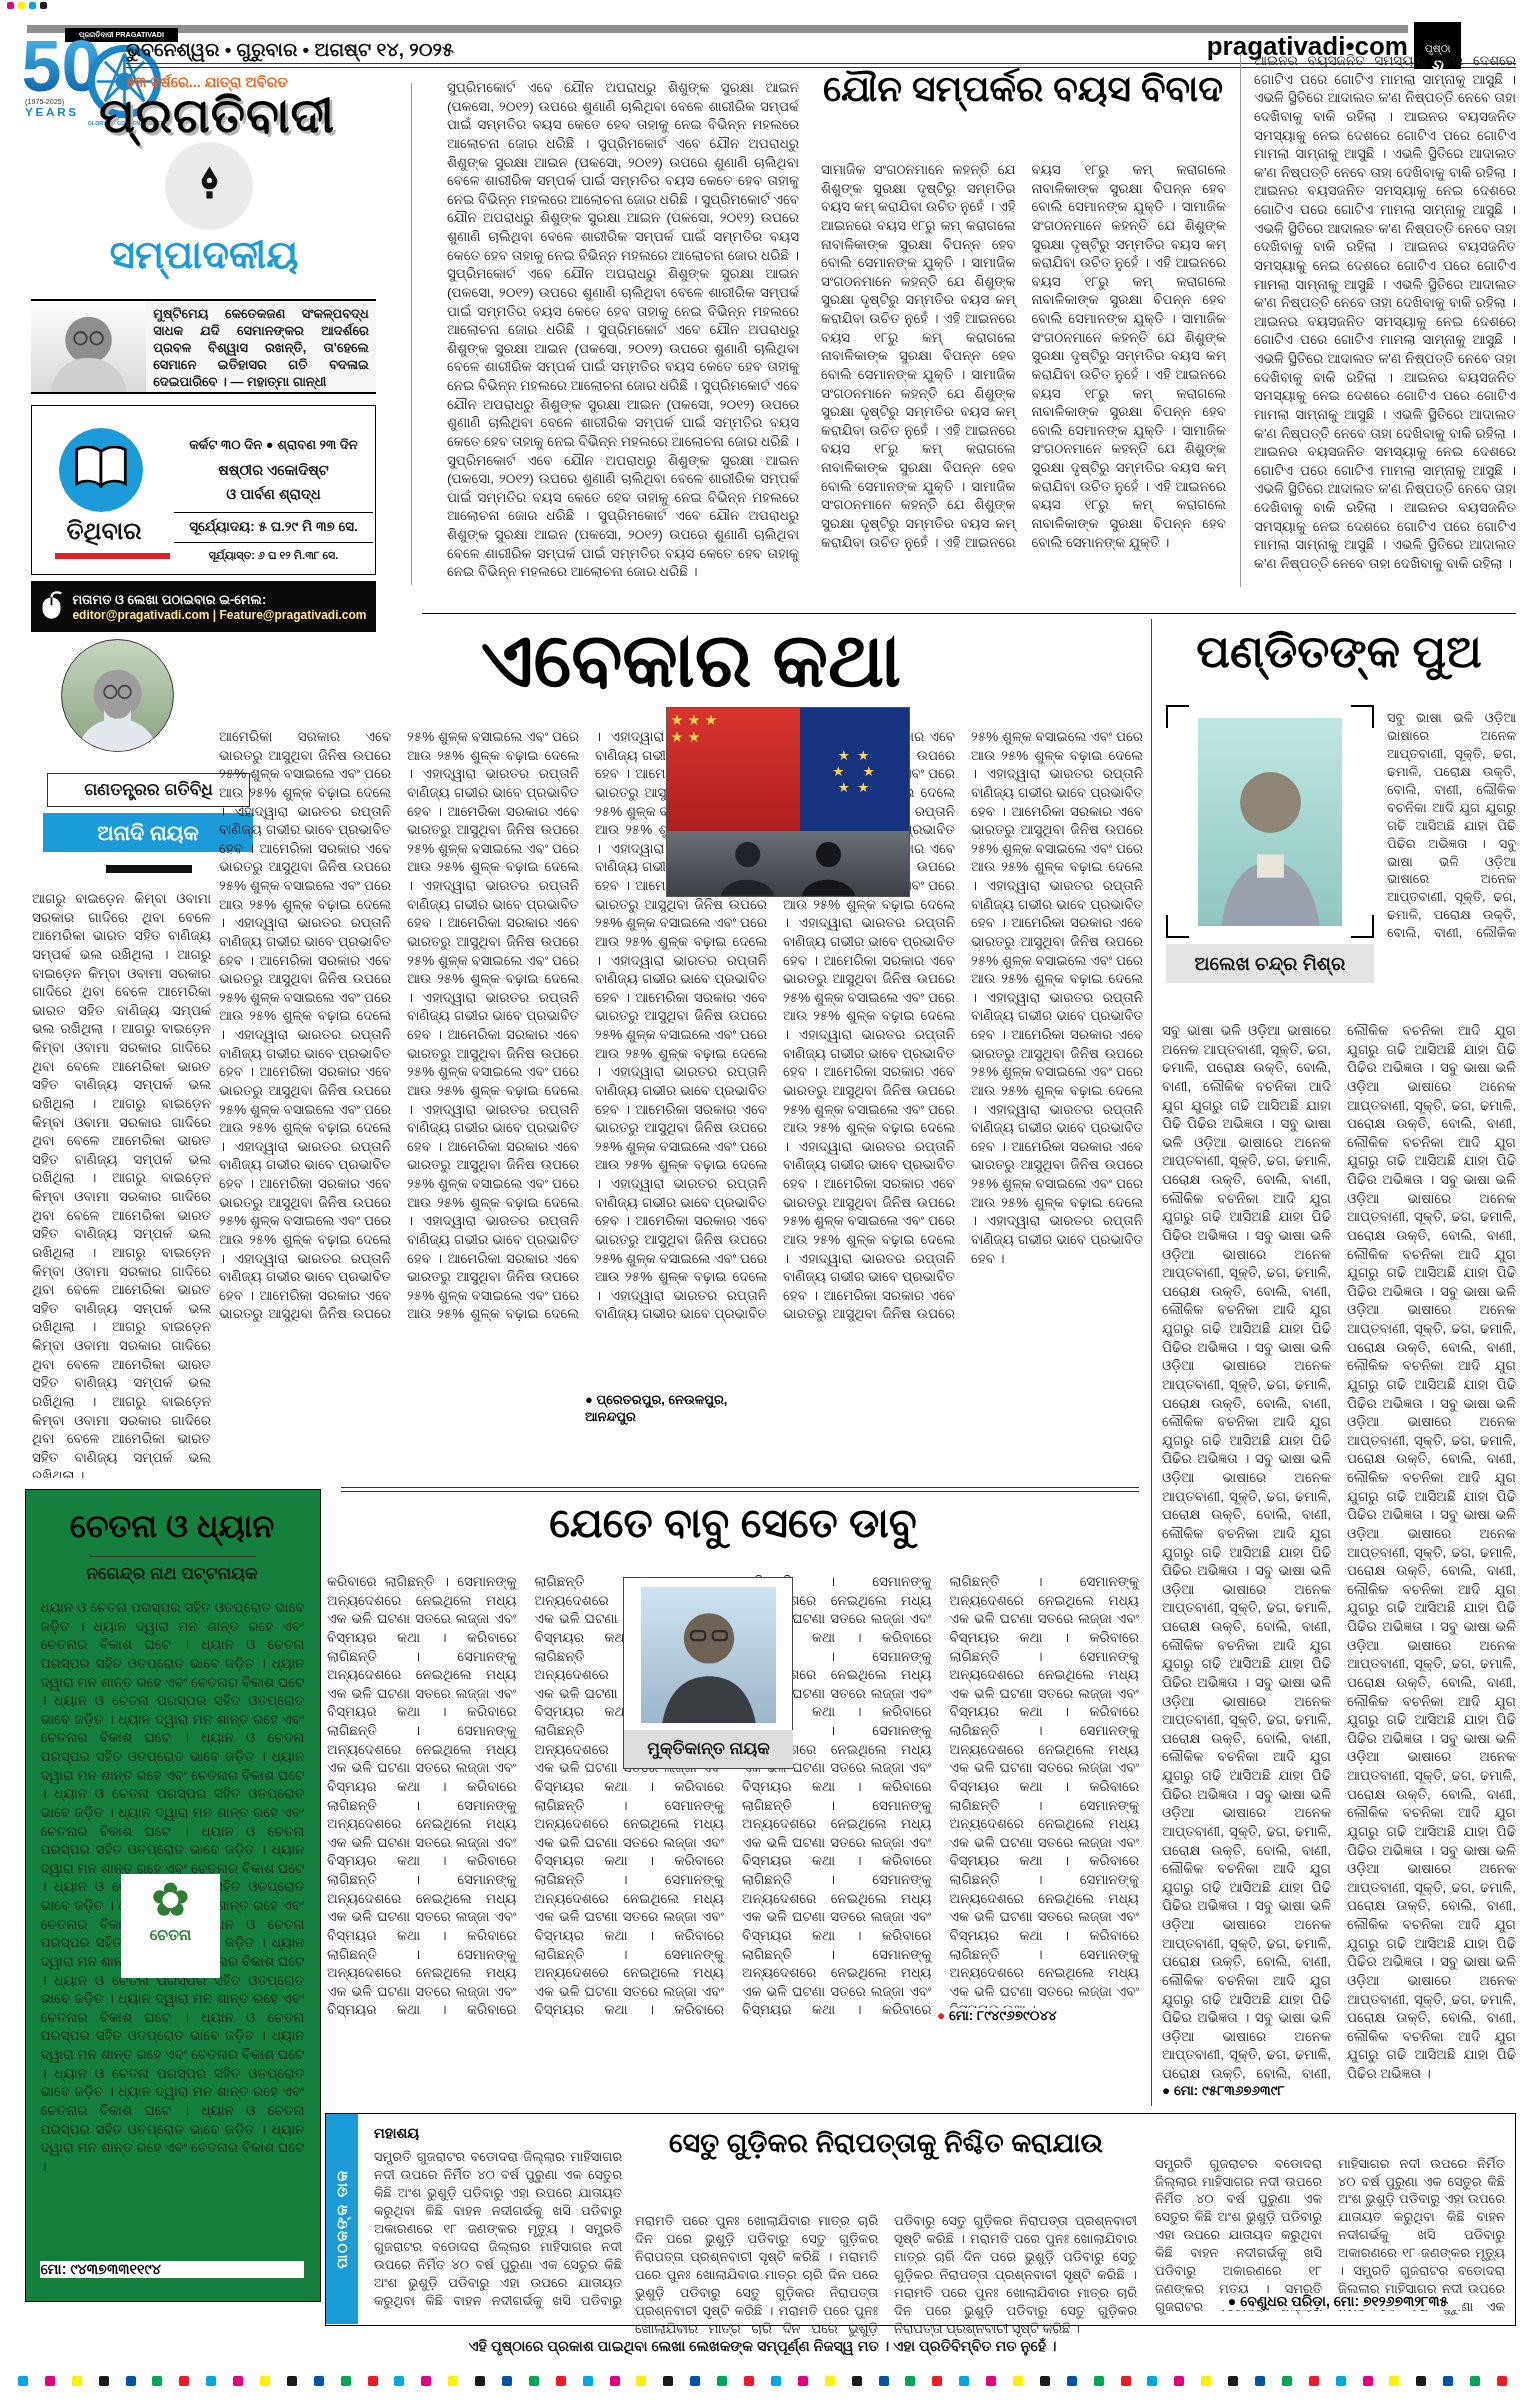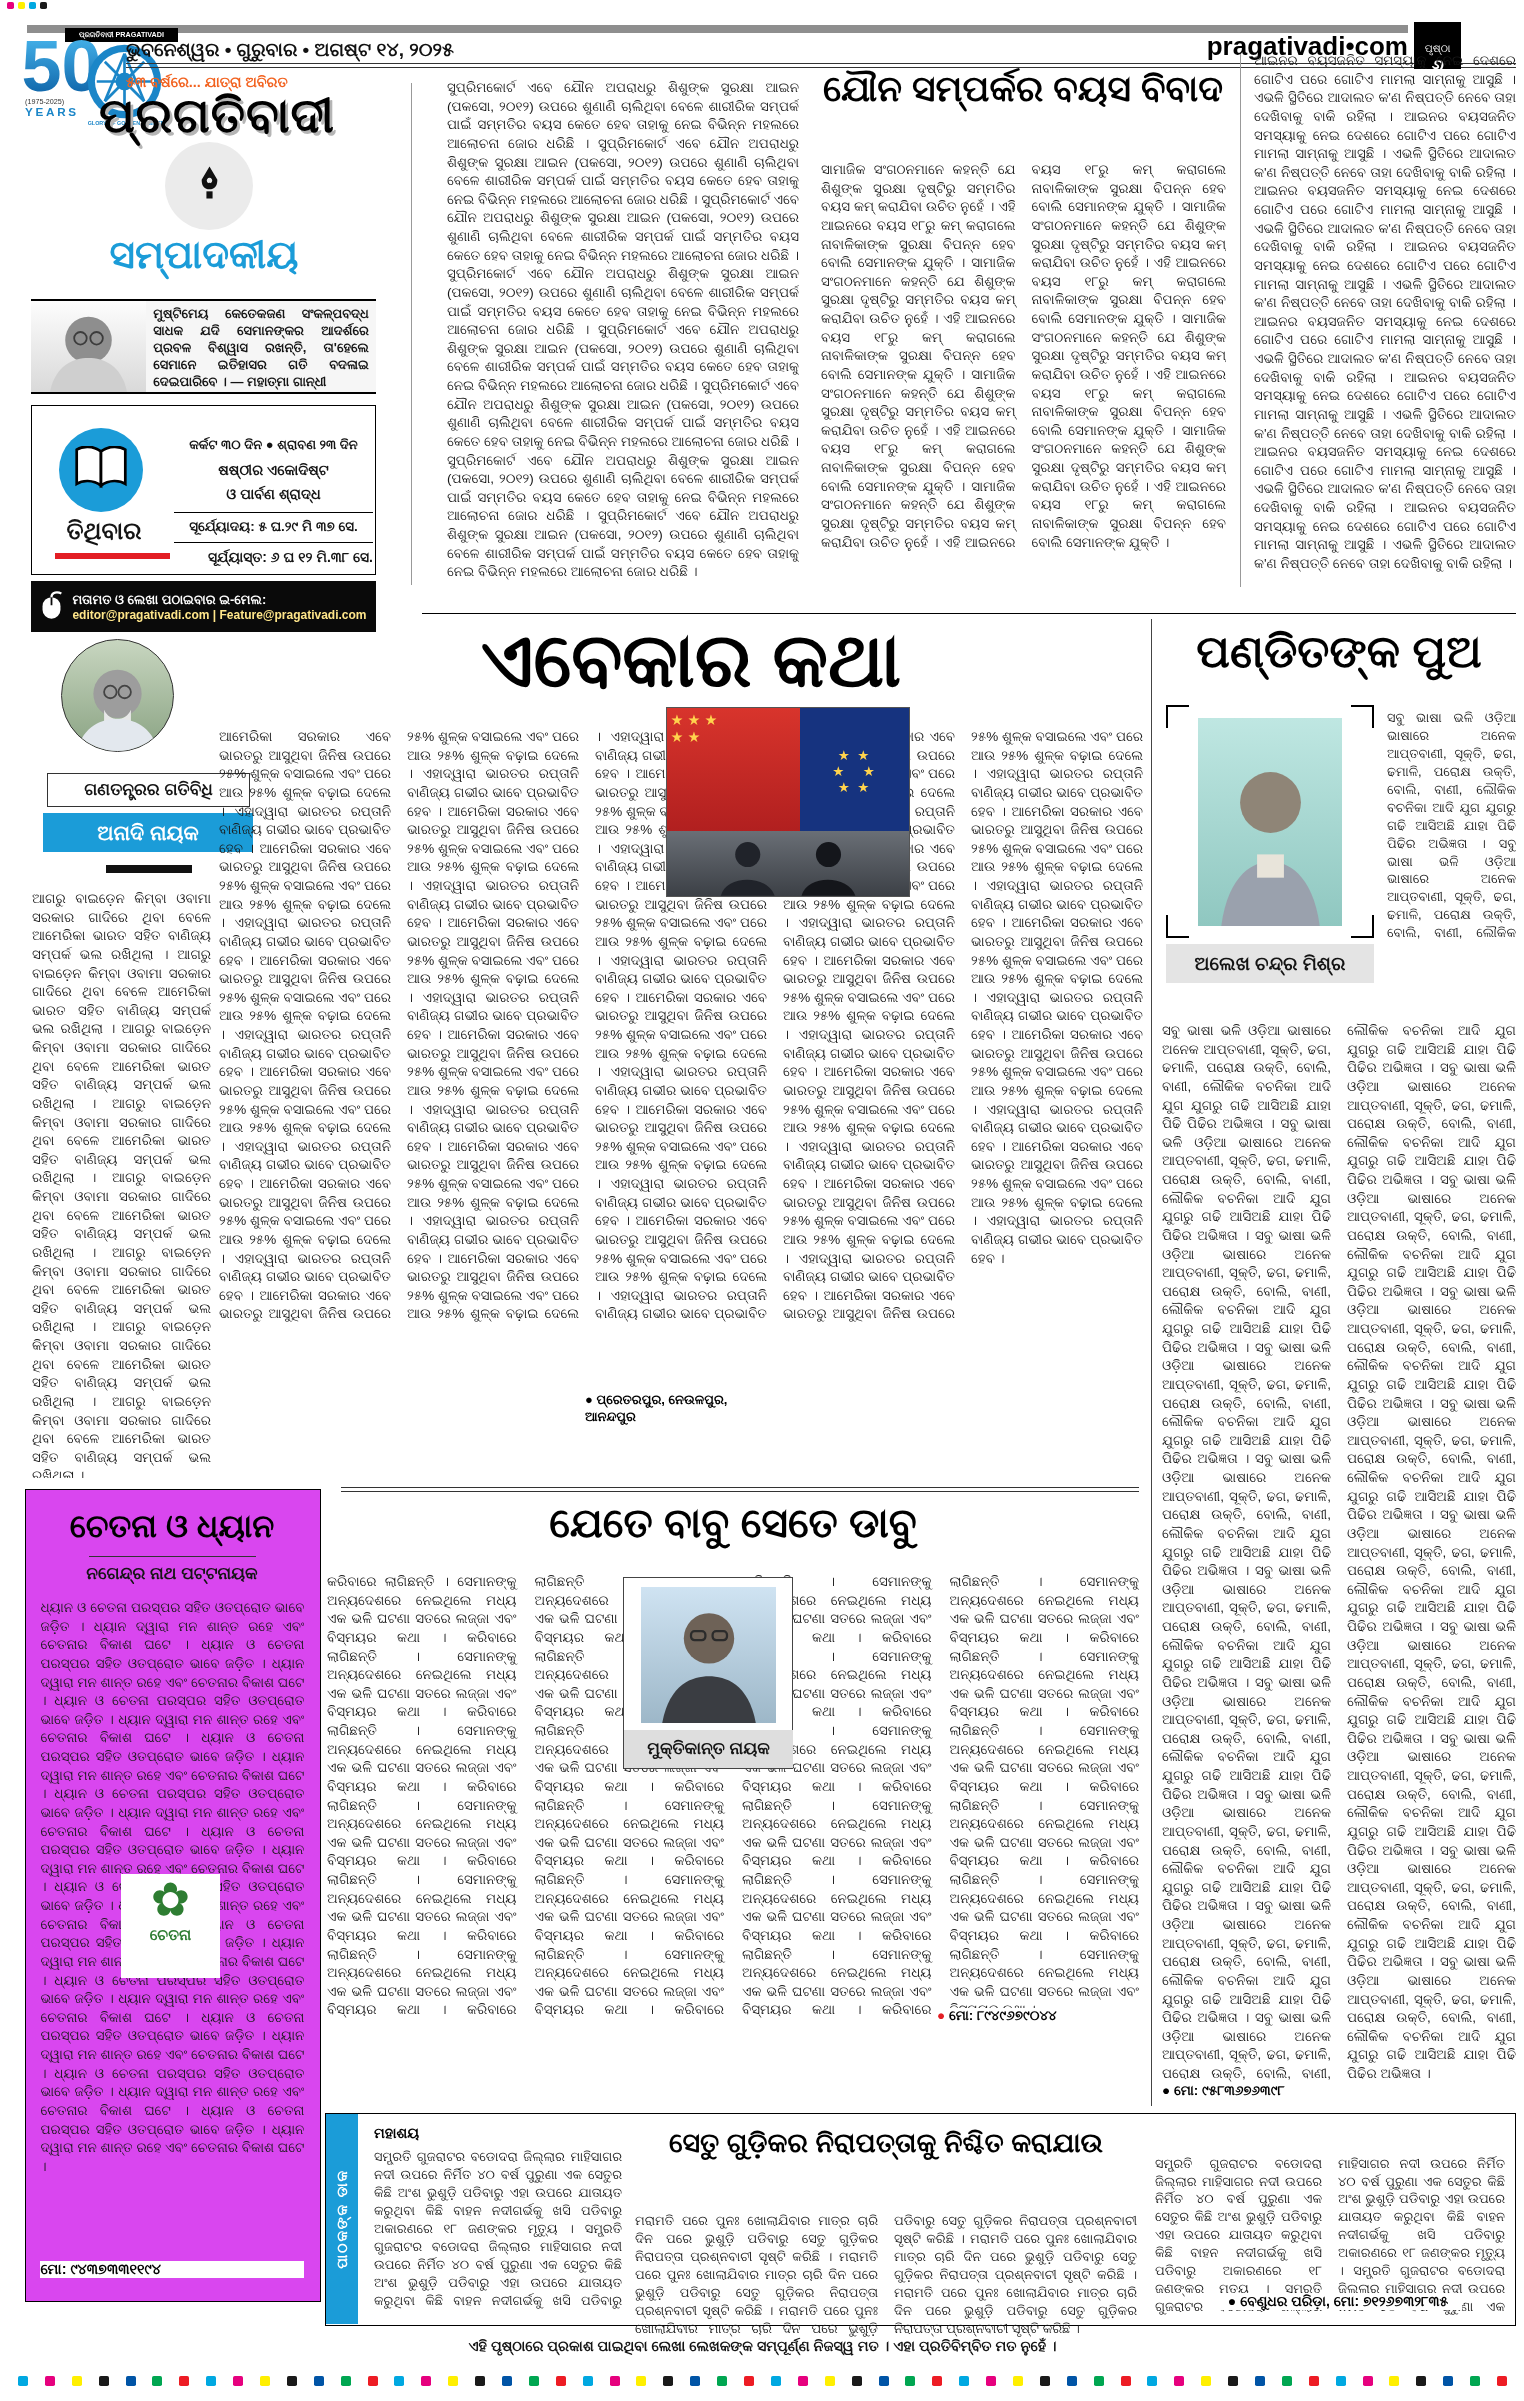--- a/index.html
+++ b/index.html
@@ -116,21 +116,21 @@
       </span>
     </div>
     <div class="abs center" style="left:4.5px;top:111px;width:135px;font-size:24px;font-weight:bold;">ତିଥିବାର</div>
     <div class="abs" style="left:23px;top:147px;width:115px;height:6.3px;background:var(--red);"></div>
     <div class="abs center" style="left:142px;top:30.5px;width:199px;font-size:13px;font-weight:bold;">କର୍କଟ ୩୦ ଦିନ ● ଶ୍ରାବଣ ୨୩ ଦିନ</div>
     <div class="abs center" style="left:142px;top:56px;width:199px;font-size:14.4px;font-weight:bold;">ଷଷ୍ଠୀର ଏକୋଦିଷ୍ଟ</div>
     <div class="abs center" style="left:142px;top:80px;width:199px;font-size:14.4px;font-weight:bold;">ଓ ପାର୍ବଣ ଶ୍ରାଦ୍ଧ</div>
     <div class="abs" style="left:142px;top:106px;width:199px;border-top:0.9px solid #000;"></div>
     <div class="abs center" style="left:142px;top:113px;width:199px;font-size:13.5px;font-weight:bold;">ସୂର୍ଯ୍ୟୋଦୟ: ୫ ଘ.୨୯ ମି ୩୭ ସେ.</div>
     <div class="abs" style="left:142px;top:136px;width:199px;border-top:0.9px solid #000;"></div>
-    <div class="abs center" style="left:142px;top:143px;width:199px;font-size:14px;font-weight:bold;text-align:right;">ସୂର୍ଯ୍ୟାସ୍ତ: ୬ ଘ ୧୨ ମି.୩୮ ସେ.</div>
+    <div class="abs center" style="left:142px;top:143px;width:199px;font-size:11px;font-weight:bold;">ସୂର୍ଯ୍ୟାସ୍ତ: ୬ ଘ ୧୨ ମି.୩୮ ସେ.</div>
   </div>
 
   <div class="abs" style="left:31px;top:581px;width:345px;height:51px;background:#0a0a0a;color:#fff;display:flex;align-items:center;gap:7.2px;padding:0 7.2px;">
     <span>
       <svg width="27" height="30.5" viewBox="0 0 30 34">
         <rect x="5" y="8" width="20" height="24" rx="10" fill="#fff"></rect>
         <line x1="15" y1="8" x2="15" y2="17" stroke="#0a0a0a" stroke-width="2"></line>
         <path d="M15 8 C15 2 22 2 26 4" stroke="#fff" stroke-width="2.5" fill="none"></path>
       </svg>
     </span>
@@ -195,21 +195,21 @@
         <path d="M20 200 C28 140 58 128 75 128 C92 128 122 140 130 200 Z" fill="#9aa1ad"></path>
         <rect x="60" y="120" width="30" height="26" fill="#e8e4da"></rect>
       </svg>
     </div>
   </div>
   <div class="abs j" style="left:1387px;top:709px;width:129px;height:230px;font-size:13px;">ସବୁ ଭାଷା ଭଳି ଓଡ଼ିଆ ଭାଷାରେ ଅନେକ ଆପ୍ତବାଣୀ, ସୂକ୍ତି, ଢଗ, ଢମାଳି, ପରୋକ୍ଷ ଉକ୍ତି, ବୋଲି, ବାଣୀ, ଲୌକିକ ବଚନିକା ଆଦି ଯୁଗ ଯୁଗରୁ ଗଢି ଆସିଅଛି ଯାହା ପିଢି ପିଢିର ଅଭିଜ୍ଞତା । ସବୁ ଭାଷା ଭଳି ଓଡ଼ିଆ ଭାଷାରେ ଅନେକ ଆପ୍ତବାଣୀ, ସୂକ୍ତି, ଢଗ, ଢମାଳି, ପରୋକ୍ଷ ଉକ୍ତି, ବୋଲି, ବାଣୀ, ଲୌକିକ ବଚନିକା ଆଦି ଯୁଗ ଯୁଗରୁ ଗଢି ଆସିଅଛି ଯାହା ପିଢି ପିଢିର ଅଭିଜ୍ଞତା ।</div>
   <div class="abs center" style="left:1166px;top:944px;width:208px;height:39px;background:#e4e4e4;font-size:19px;font-weight:bold;line-height:39px;">ଅଲେଖ ଚନ୍ଦ୍ର ମିଶ୍ର</div>
   <div class="abs j cols2" style="left:1162px;top:994px;width:354px;height:1085px;">ସବୁ ଭାଷା ଭଳି ଓଡ଼ିଆ ଭାଷାରେ ଅନେକ ଆପ୍ତବାଣୀ, ସୂକ୍ତି, ଢଗ, ଢମାଳି, ପରୋକ୍ଷ ଉକ୍ତି, ବୋଲି, ବାଣୀ, ଲୌକିକ ବଚନିକା ଆଦି ଯୁଗ ଯୁଗରୁ ଗଢି ଆସିଅଛି ଯାହା ପିଢି ପିଢିର ଅଭିଜ୍ଞତା । ସବୁ ଭାଷା ଭଳି ଓଡ଼ିଆ ଭାଷାରେ ଅନେକ ଆପ୍ତବାଣୀ, ସୂକ୍ତି, ଢଗ, ଢମାଳି, ପରୋକ୍ଷ ଉକ୍ତି, ବୋଲି, ବାଣୀ, ଲୌକିକ ବଚନିକା ଆଦି ଯୁଗ ଯୁଗରୁ ଗଢି ଆସିଅଛି ଯାହା ପିଢି ପିଢିର ଅଭିଜ୍ଞତା । ସବୁ ଭାଷା ଭଳି ଓଡ଼ିଆ ଭାଷାରେ ଅନେକ ଆପ୍ତବାଣୀ, ସୂକ୍ତି, ଢଗ, ଢମାଳି, ପରୋକ୍ଷ ଉକ୍ତି, ବୋଲି, ବାଣୀ, ଲୌକିକ ବଚନିକା ଆଦି ଯୁଗ ଯୁଗରୁ ଗଢି ଆସିଅଛି ଯାହା ପିଢି ପିଢିର ଅଭିଜ୍ଞତା । ସବୁ ଭାଷା ଭଳି ଓଡ଼ିଆ ଭାଷାରେ ଅନେକ ଆପ୍ତବାଣୀ, ସୂକ୍ତି, ଢଗ, ଢମାଳି, ପରୋକ୍ଷ ଉକ୍ତି, ବୋଲି, ବାଣୀ, ଲୌକିକ ବଚନିକା ଆଦି ଯୁଗ ଯୁଗରୁ ଗଢି ଆସିଅଛି ଯାହା ପିଢି ପିଢିର ଅଭିଜ୍ଞତା । ସବୁ ଭାଷା ଭଳି ଓଡ଼ିଆ ଭାଷାରେ ଅନେକ ଆପ୍ତବାଣୀ, ସୂକ୍ତି, ଢଗ, ଢମାଳି, ପରୋକ୍ଷ ଉକ୍ତି, ବୋଲି, ବାଣୀ, ଲୌକିକ ବଚନିକା ଆଦି ଯୁଗ ଯୁଗରୁ ଗଢି ଆସିଅଛି ଯାହା ପିଢି ପିଢିର ଅଭିଜ୍ଞତା । ସବୁ ଭାଷା ଭଳି ଓଡ଼ିଆ ଭାଷାରେ ଅନେକ ଆପ୍ତବାଣୀ, ସୂକ୍ତି, ଢଗ, ଢମାଳି, ପରୋକ୍ଷ ଉକ୍ତି, ବୋଲି, ବାଣୀ, ଲୌକିକ ବଚନିକା ଆଦି ଯୁଗ ଯୁଗରୁ ଗଢି ଆସିଅଛି ଯାହା ପିଢି ପିଢିର ଅଭିଜ୍ଞତା । ସବୁ ଭାଷା ଭଳି ଓଡ଼ିଆ ଭାଷାରେ ଅନେକ ଆପ୍ତବାଣୀ, ସୂକ୍ତି, ଢଗ, ଢମାଳି, ପରୋକ୍ଷ ଉକ୍ତି, ବୋଲି, ବାଣୀ, ଲୌକିକ ବଚନିକା ଆଦି ଯୁଗ ଯୁଗରୁ ଗଢି ଆସିଅଛି ଯାହା ପିଢି ପିଢିର ଅଭିଜ୍ଞତା । ସବୁ ଭାଷା ଭଳି ଓଡ଼ିଆ ଭାଷାରେ ଅନେକ ଆପ୍ତବାଣୀ, ସୂକ୍ତି, ଢଗ, ଢମାଳି, ପରୋକ୍ଷ ଉକ୍ତି, ବୋଲି, ବାଣୀ, ଲୌକିକ ବଚନିକା ଆଦି ଯୁଗ ଯୁଗରୁ ଗଢି ଆସିଅଛି ଯାହା ପିଢି ପିଢିର ଅଭିଜ୍ଞତା । ସବୁ ଭାଷା ଭଳି ଓଡ଼ିଆ ଭାଷାରେ ଅନେକ ଆପ୍ତବାଣୀ, ସୂକ୍ତି, ଢଗ, ଢମାଳି, ପରୋକ୍ଷ ଉକ୍ତି, ବୋଲି, ବାଣୀ, ଲୌକିକ ବଚନିକା ଆଦି ଯୁଗ ଯୁଗରୁ ଗଢି ଆସିଅଛି ଯାହା ପିଢି ପିଢିର ଅଭିଜ୍ଞତା । ସବୁ ଭାଷା ଭଳି ଓଡ଼ିଆ ଭାଷାରେ ଅନେକ ଆପ୍ତବାଣୀ, ସୂକ୍ତି, ଢଗ, ଢମାଳି, ପରୋକ୍ଷ ଉକ୍ତି, ବୋଲି, ବାଣୀ, ଲୌକିକ ବଚନିକା ଆଦି ଯୁଗ ଯୁଗରୁ ଗଢି ଆସିଅଛି ଯାହା ପିଢି ପିଢିର ଅଭିଜ୍ଞତା । ସବୁ ଭାଷା ଭଳି ଓଡ଼ିଆ ଭାଷାରେ ଅନେକ ଆପ୍ତବାଣୀ, ସୂକ୍ତି, ଢଗ, ଢମାଳି, ପରୋକ୍ଷ ଉକ୍ତି, ବୋଲି, ବାଣୀ, ଲୌକିକ ବଚନିକା ଆଦି ଯୁଗ ଯୁଗରୁ ଗଢି ଆସିଅଛି ଯାହା ପିଢି ପିଢିର ଅଭିଜ୍ଞତା । ସବୁ ଭାଷା ଭଳି ଓଡ଼ିଆ ଭାଷାରେ ଅନେକ ଆପ୍ତବାଣୀ, ସୂକ୍ତି, ଢଗ, ଢମାଳି, ପରୋକ୍ଷ ଉକ୍ତି, ବୋଲି, ବାଣୀ, ଲୌକିକ ବଚନିକା ଆଦି ଯୁଗ ଯୁଗରୁ ଗଢି ଆସିଅଛି ଯାହା ପିଢି ପିଢିର ଅଭିଜ୍ଞତା । ସବୁ ଭାଷା ଭଳି ଓଡ଼ିଆ ଭାଷାରେ ଅନେକ ଆପ୍ତବାଣୀ, ସୂକ୍ତି, ଢଗ, ଢମାଳି, ପରୋକ୍ଷ ଉକ୍ତି, ବୋଲି, ବାଣୀ, ଲୌକିକ ବଚନିକା ଆଦି ଯୁଗ ଯୁଗରୁ ଗଢି ଆସିଅଛି ଯାହା ପିଢି ପିଢିର ଅଭିଜ୍ଞତା । ସବୁ ଭାଷା ଭଳି ଓଡ଼ିଆ ଭାଷାରେ ଅନେକ ଆପ୍ତବାଣୀ, ସୂକ୍ତି, ଢଗ, ଢମାଳି, ପରୋକ୍ଷ ଉକ୍ତି, ବୋଲି, ବାଣୀ, ଲୌକିକ ବଚନିକା ଆଦି ଯୁଗ ଯୁଗରୁ ଗଢି ଆସିଅଛି ଯାହା ପିଢି ପିଢିର ଅଭିଜ୍ଞତା । ସବୁ ଭାଷା ଭଳି ଓଡ଼ିଆ ଭାଷାରେ ଅନେକ ଆପ୍ତବାଣୀ, ସୂକ୍ତି, ଢଗ, ଢମାଳି, ପରୋକ୍ଷ ଉକ୍ତି, ବୋଲି, ବାଣୀ, ଲୌକିକ ବଚନିକା ଆଦି ଯୁଗ ଯୁଗରୁ ଗଢି ଆସିଅଛି ଯାହା ପିଢି ପିଢିର ଅଭିଜ୍ଞତା । ସବୁ ଭାଷା ଭଳି ଓଡ଼ିଆ ଭାଷାରେ ଅନେକ ଆପ୍ତବାଣୀ, ସୂକ୍ତି, ଢଗ, ଢମାଳି, ପରୋକ୍ଷ ଉକ୍ତି, ବୋଲି, ବାଣୀ, ଲୌକିକ ବଚନିକା ଆଦି ଯୁଗ ଯୁଗରୁ ଗଢି ଆସିଅଛି ଯାହା ପିଢି ପିଢିର ଅଭିଜ୍ଞତା । ସବୁ ଭାଷା ଭଳି ଓଡ଼ିଆ ଭାଷାରେ ଅନେକ ଆପ୍ତବାଣୀ, ସୂକ୍ତି, ଢଗ, ଢମାଳି, ପରୋକ୍ଷ ଉକ୍ତି, ବୋଲି, ବାଣୀ, ଲୌକିକ ବଚନିକା ଆଦି ଯୁଗ ଯୁଗରୁ ଗଢି ଆସିଅଛି ଯାହା ପିଢି ପିଢିର ଅଭିଜ୍ଞତା । ସବୁ ଭାଷା ଭଳି ଓଡ଼ିଆ ଭାଷାରେ ଅନେକ ଆପ୍ତବାଣୀ, ସୂକ୍ତି, ଢଗ, ଢମାଳି, ପରୋକ୍ଷ ଉକ୍ତି, ବୋଲି, ବାଣୀ, ଲୌକିକ ବଚନିକା ଆଦି ଯୁଗ ଯୁଗରୁ ଗଢି ଆସିଅଛି ଯାହା ପିଢି ପିଢିର ଅଭିଜ୍ଞତା । ସବୁ ଭାଷା ଭଳି ଓଡ଼ିଆ ଭାଷାରେ ଅନେକ ଆପ୍ତବାଣୀ, ସୂକ୍ତି, ଢଗ, ଢମାଳି, ପରୋକ୍ଷ ଉକ୍ତି, ବୋଲି, ବାଣୀ, ଲୌକିକ ବଚନିକା ଆଦି ଯୁଗ ଯୁଗରୁ ଗଢି ଆସିଅଛି ଯାହା ପିଢି ପିଢିର ଅଭିଜ୍ଞତା ।</div>
   <div class="abs hl whitebg" style="left:1162px;top:2083px;width:354px;font-size:13.5px;">● ମୋ: ୯୫୮୩୬୭୬୩୯୮</div>
 
-  <div class="abs" style="left:25px;top:1489px;width:296px;height:813px;border:1.8px solid #000;background:#d946ef;">
+  <div class="abs" style="left:25px;top:1489px;width:296px;height:813px;border:1.8px solid #000;background:#15803d;">
     <div class="abs center hl" style="left:0;top:18px;width:292px;font-size:32px;">ଚେତନା ଓ ଧ୍ୟାନ</div>
     <div class="abs" style="left:63px;top:66px;width:167px;border-top:0.9px solid #333;"></div>
     <div class="abs center" style="left:0;top:74px;width:292px;font-size:17px;font-weight:bold;">ନଗେନ୍ଦ୍ର ନାଥ ପଟ୍ଟନାୟକ</div>
     <div class="abs j" style="left:14.4px;top:109px;width:264px;height:628px;">ଧ୍ୟାନ ଓ ଚେତନା ପରସ୍ପର ସହିତ ଓତପ୍ରୋତ ଭାବେ ଜଡ଼ିତ । ଧ୍ୟାନ ଦ୍ୱାରା ମନ ଶାନ୍ତ ରହେ ଏବଂ ଚେତନାର ବିକାଶ ଘଟେ । ଧ୍ୟାନ ଓ ଚେତନା ପରସ୍ପର ସହିତ ଓତପ୍ରୋତ ଭାବେ ଜଡ଼ିତ । ଧ୍ୟାନ ଦ୍ୱାରା ମନ ଶାନ୍ତ ରହେ ଏବଂ ଚେତନାର ବିକାଶ ଘଟେ । ଧ୍ୟାନ ଓ ଚେତନା ପରସ୍ପର ସହିତ ଓତପ୍ରୋତ ଭାବେ ଜଡ଼ିତ । ଧ୍ୟାନ ଦ୍ୱାରା ମନ ଶାନ୍ତ ରହେ ଏବଂ ଚେତନାର ବିକାଶ ଘଟେ । ଧ୍ୟାନ ଓ ଚେତନା ପରସ୍ପର ସହିତ ଓତପ୍ରୋତ ଭାବେ ଜଡ଼ିତ । ଧ୍ୟାନ ଦ୍ୱାରା ମନ ଶାନ୍ତ ରହେ ଏବଂ ଚେତନାର ବିକାଶ ଘଟେ । ଧ୍ୟାନ ଓ ଚେତନା ପରସ୍ପର ସହିତ ଓତପ୍ରୋତ ଭାବେ ଜଡ଼ିତ । ଧ୍ୟାନ ଦ୍ୱାରା ମନ ଶାନ୍ତ ରହେ ଏବଂ ଚେତନାର ବିକାଶ ଘଟେ । ଧ୍ୟାନ ଓ ଚେତନା ପରସ୍ପର ସହିତ ଓତପ୍ରୋତ ଭାବେ ଜଡ଼ିତ । ଧ୍ୟାନ ଦ୍ୱାରା ମନ ଶାନ୍ତ ରହେ ଏବଂ ଚେତନାର ବିକାଶ ଘଟେ । ଧ୍ୟାନ ଓ ଚେତନା ପରସ୍ପର ସହିତ ଓତପ୍ରୋତ ଭାବେ ଜଡ଼ିତ । ଧ୍ୟାନ ଦ୍ୱାରା ମନ ଶାନ୍ତ ରହେ ଏବଂ ଚେତନାର ବିକାଶ ଘଟେ । ଧ୍ୟାନ ଓ ଚେତନା ପରସ୍ପର ସହିତ ଓତପ୍ରୋତ ଭାବେ ଜଡ଼ିତ । ଧ୍ୟାନ ଦ୍ୱାରା ମନ ଶାନ୍ତ ରହେ ଏବଂ ଚେତନାର ବିକାଶ ଘଟେ । ଧ୍ୟାନ ଓ ଚେତନା ପରସ୍ପର ସହିତ ଓତପ୍ରୋତ ଭାବେ ଜଡ଼ିତ । ଧ୍ୟାନ ଦ୍ୱାରା ମନ ଶାନ୍ତ ରହେ ଏବଂ ଚେତନାର ବିକାଶ ଘଟେ । ଧ୍ୟାନ ଓ ଚେତନା ପରସ୍ପର ସହିତ ଓତପ୍ରୋତ ଭାବେ ଜଡ଼ିତ । ଧ୍ୟାନ ଦ୍ୱାରା ମନ ଶାନ୍ତ ରହେ ଏବଂ ଚେତନାର ବିକାଶ ଘଟେ । ଧ୍ୟାନ ଓ ଚେତନା ପରସ୍ପର ସହିତ ଓତପ୍ରୋତ ଭାବେ ଜଡ଼ିତ । ଧ୍ୟାନ ଦ୍ୱାରା ମନ ଶାନ୍ତ ରହେ ଏବଂ ଚେତନାର ବିକାଶ ଘଟେ । ଧ୍ୟାନ ଓ ଚେତନା ପରସ୍ପର ସହିତ ଓତପ୍ରୋତ ଭାବେ ଜଡ଼ିତ । ଧ୍ୟାନ ଦ୍ୱାରା ମନ ଶାନ୍ତ ରହେ ଏବଂ ଚେତନାର ବିକାଶ ଘଟେ ।</div>
     <div class="abs center whitebg" style="left:95px;top:384px;width:99px;height:104px;">
       <span style="display:block;font-size:47px;color:var(--green);line-height:1.1;">✿</span>
       <span style="display:block;font-size:15.2px;font-weight:bold;color:var(--green);">ଚେତନା</span>
     </div>
     <div class="abs hl whitebg" style="left:14.4px;top:771px;width:264px;font-size:14.4px;">ମୋ: ୯୪୩୭୩୩୧୧୯୪</div>
   </div>

